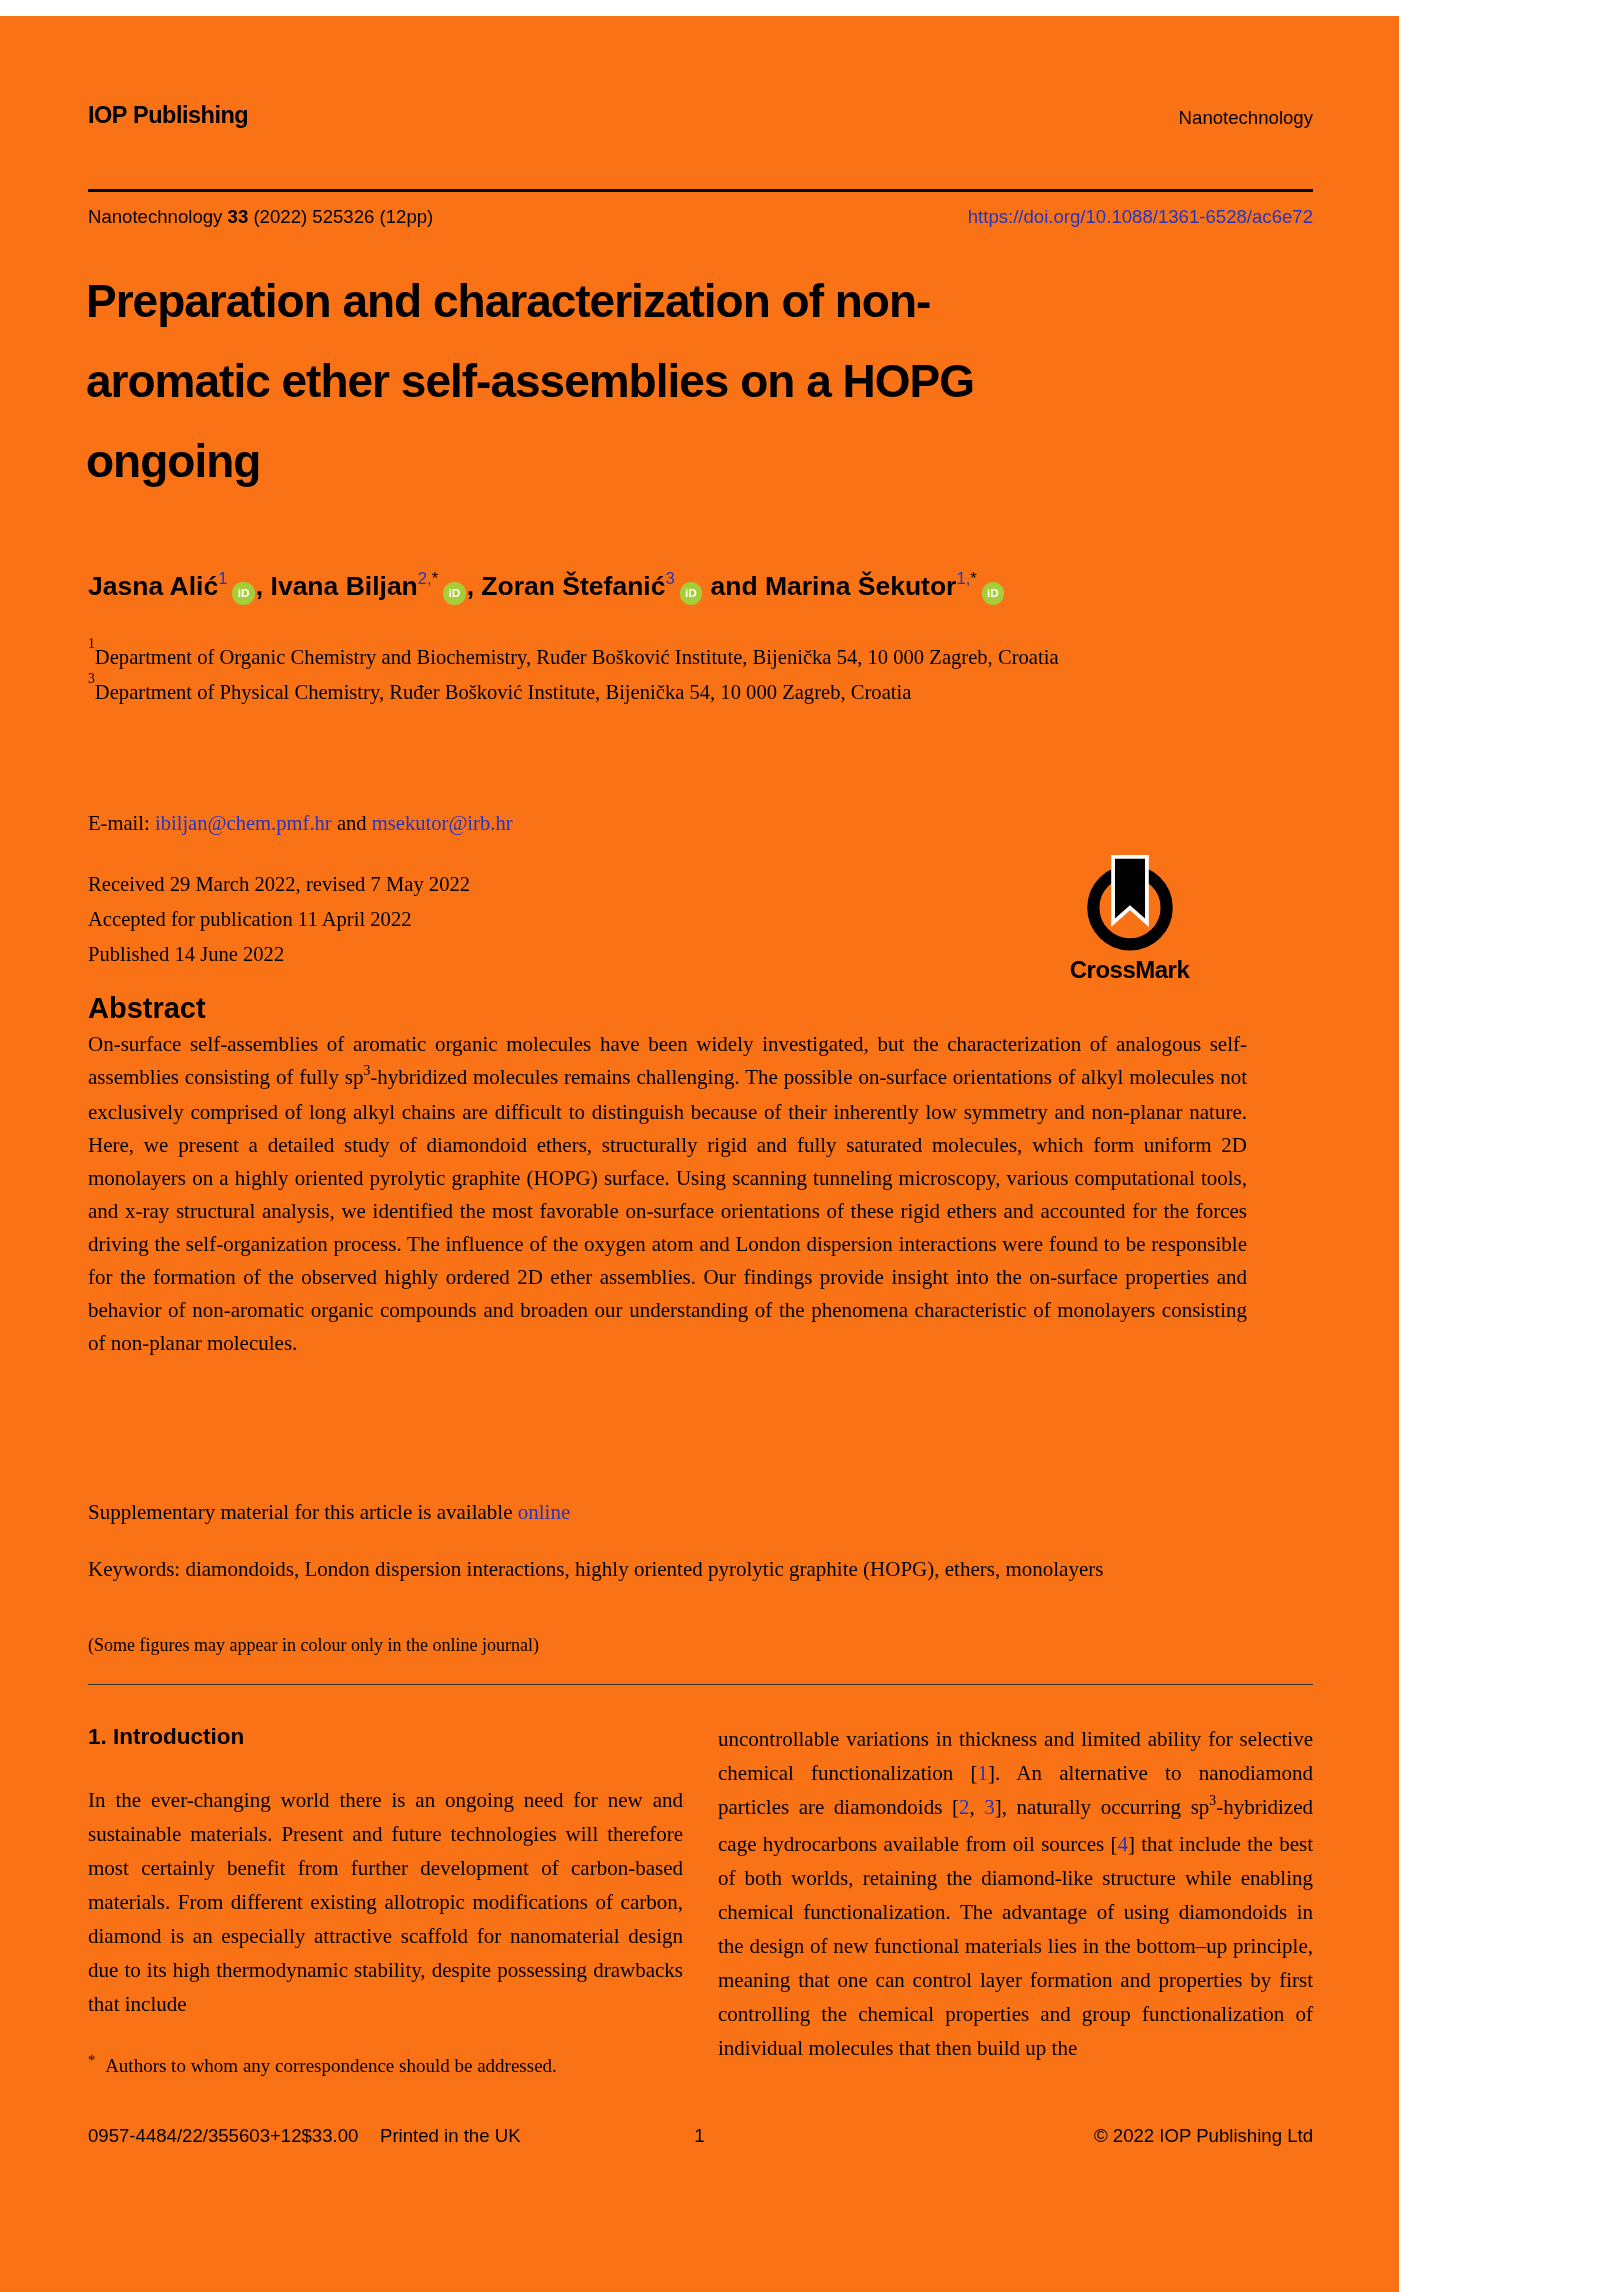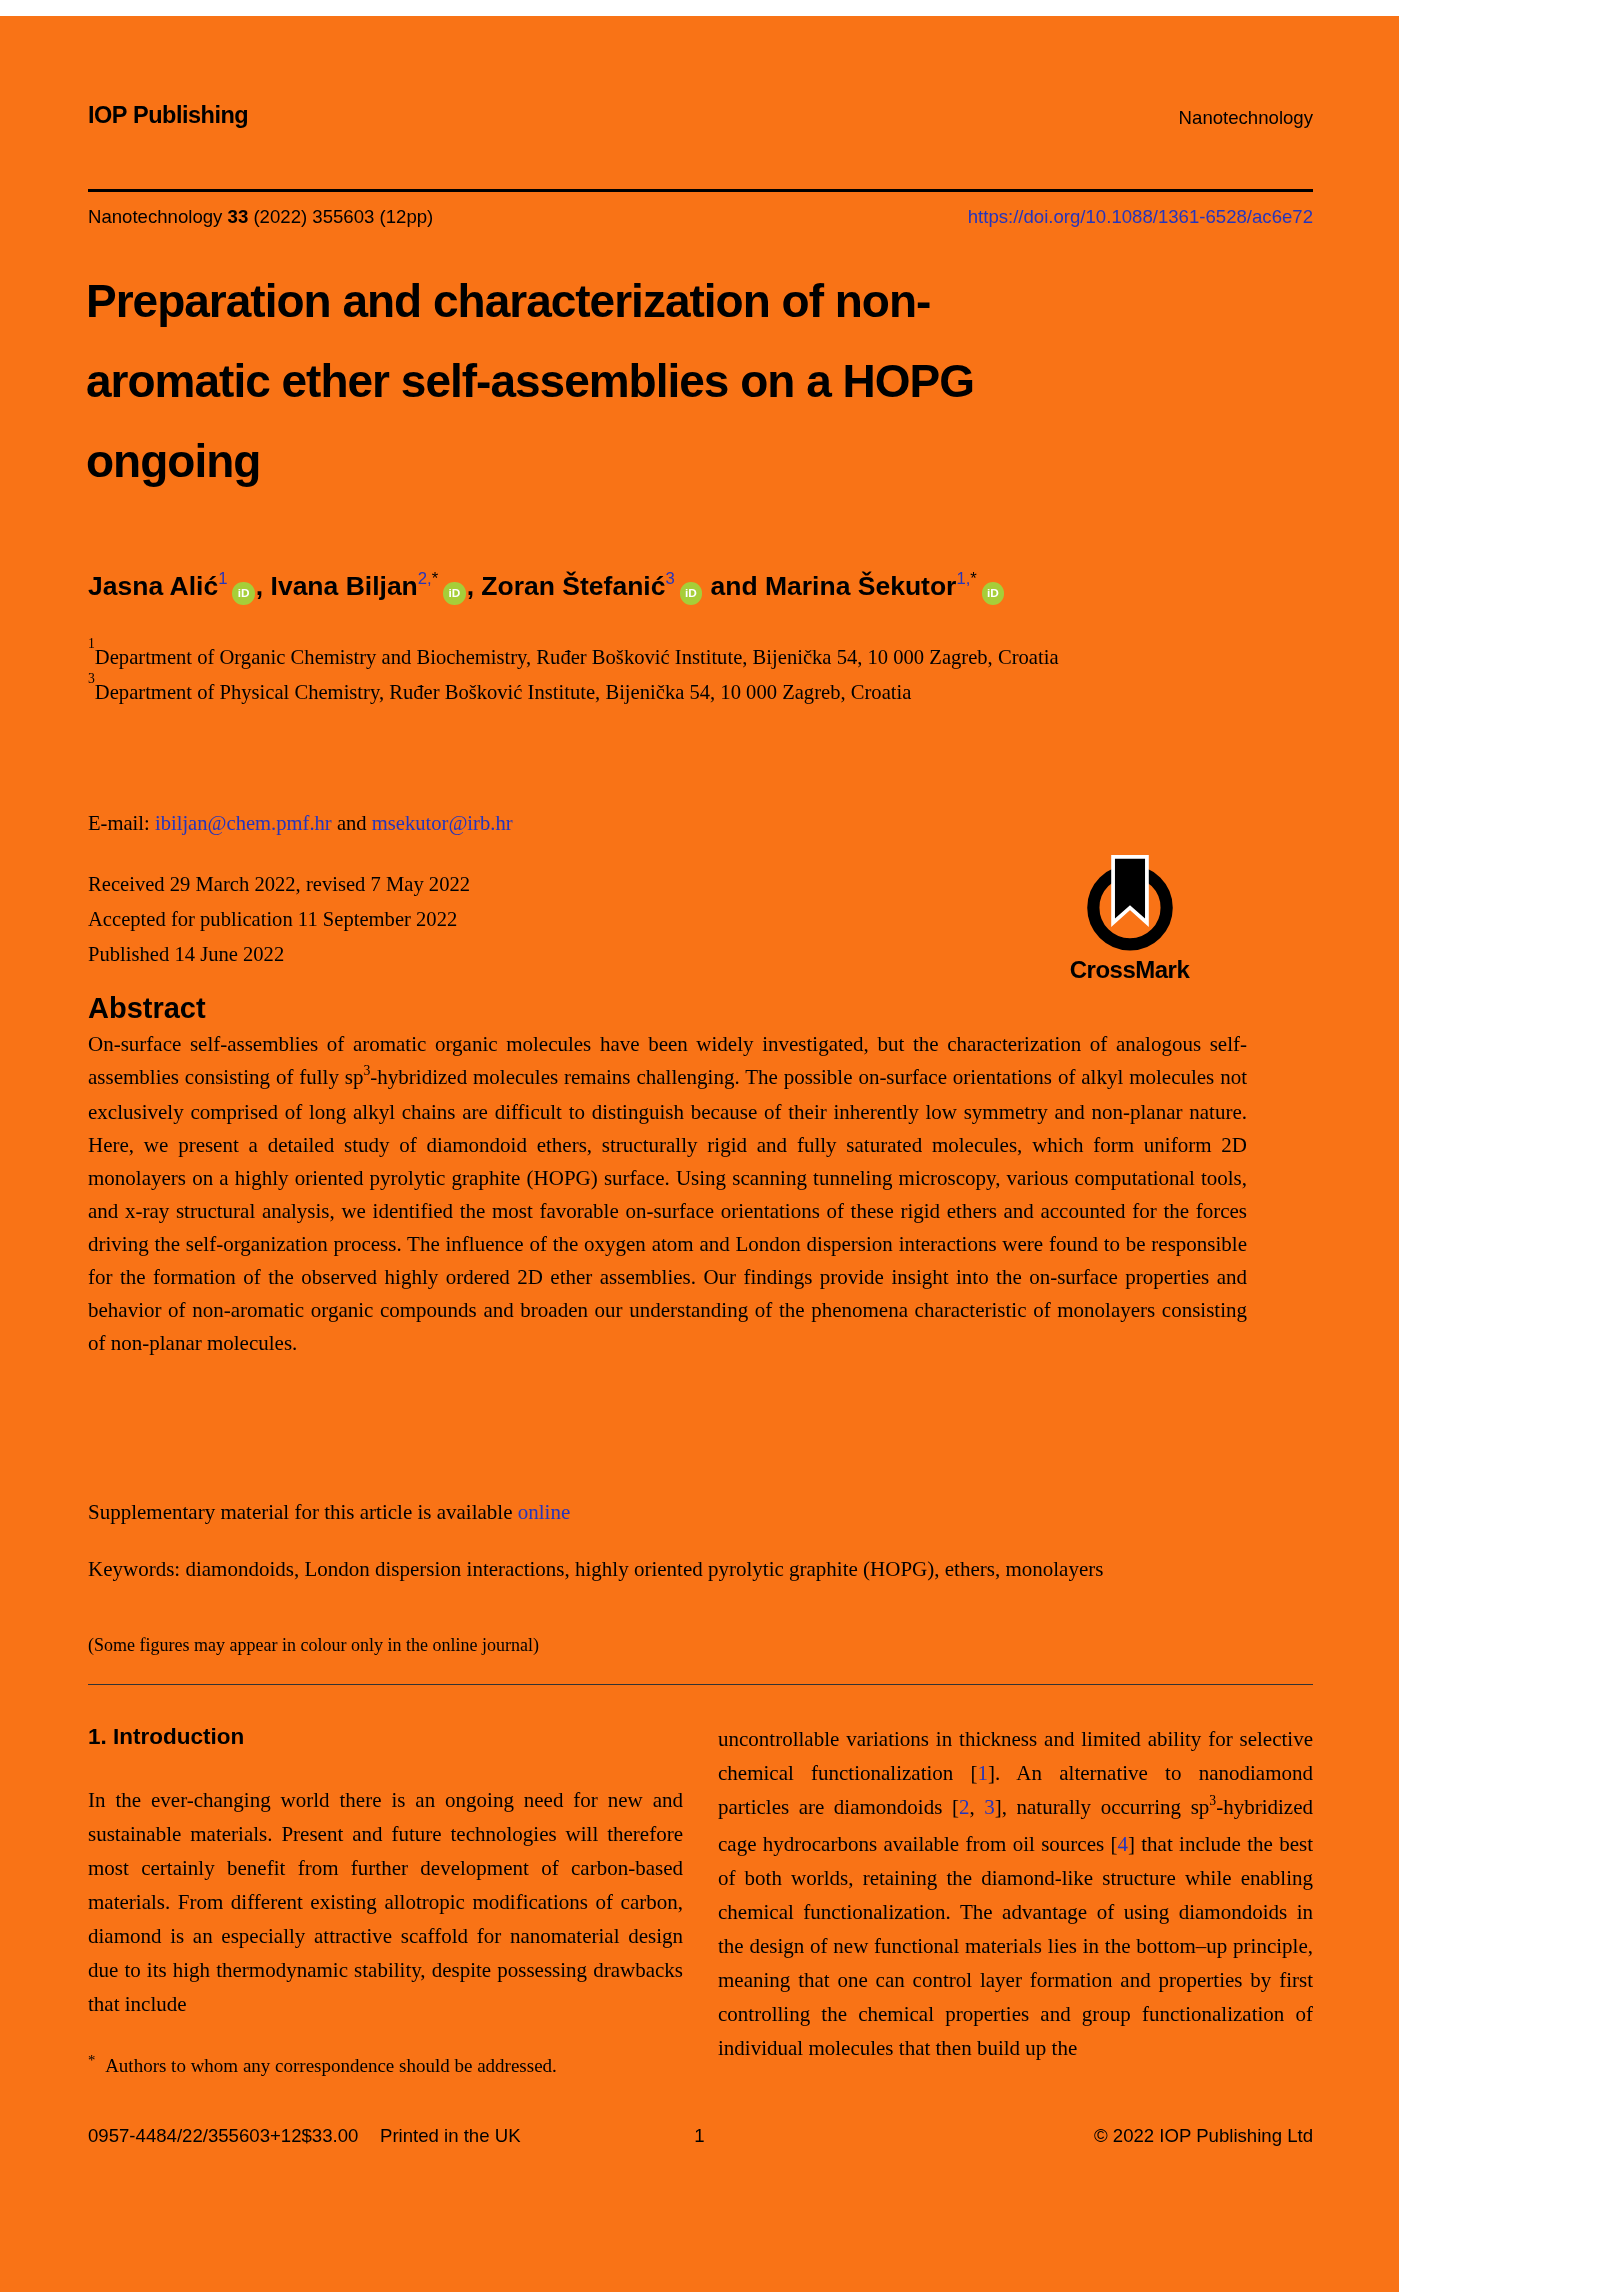--- a/index.html
+++ b/index.html
@@ -79,21 +79,21 @@
 
 <div class="page">
 
   <div class="header-row">
     <div class="publisher"><span class="iop">IOP</span><span> Publishing</span></div>
     <div class="journal-name">Nanotechnology</div>
   </div>
   <div class="rule-top"></div>
 
   <div class="cite-row">
-    <div><span>Nanotechnology </span><span class="cite-vol">33</span><span> (2022) 355603 (12pp)</span></div>
+    <div><span>Nanotechnology </span><span class="cite-vol">33</span><span> (2022) 525326 (12pp)</span></div>
     <div class="link">https://doi.org/10.1088/1361-6528/ac6e72</div>
   </div>
 
   <div class="title">
     <div>Preparation and characterization of non-</div>
     <div>aromatic ether self-assemblies on a HOPG</div>
     <div>ongoing</div>
   </div>
 
   <div class="authors">
@@ -102,21 +102,21 @@
 
   <div class="affils">
     <div><sup>1</sup><span>Department of Organic Chemistry and Biochemistry, Ruđer Bošković Institute, Bijenička 54, 10 000 Zagreb, Croatia</span></div>
     <div><sup>3</sup><span>Department of Physical Chemistry, Ruđer Bošković Institute, Bijenička 54, 10 000 Zagreb, Croatia</span></div>
   </div>
 
   <div class="email"><span>E-mail: </span><span class="link">ibiljan@chem.pmf.hr</span><span> and </span><span class="link">msekutor@irb.hr</span></div>
 
   <div class="dates">
     <div>Received 29 March 2022, revised 7 May 2022</div>
-    <div>Accepted for publication 11 September 2022</div>
+    <div>Accepted for publication 11 April 2022</div>
     <div>Published 14 June 2022</div>
   </div>
 
   <div class="crossmark">
     <svg width="94" height="96" viewBox="0 0 100 102">
       <circle cx="50" cy="56" r="39" fill="none" stroke="#000" stroke-width="13"></circle>
       <path d="M32 2 h36 v70 l-18 -16 l-18 16 z" fill="#000" stroke="#fff" stroke-width="4"></path>
     </svg>
     <div class="crossmark-label">CrossMark</div>
   </div>

